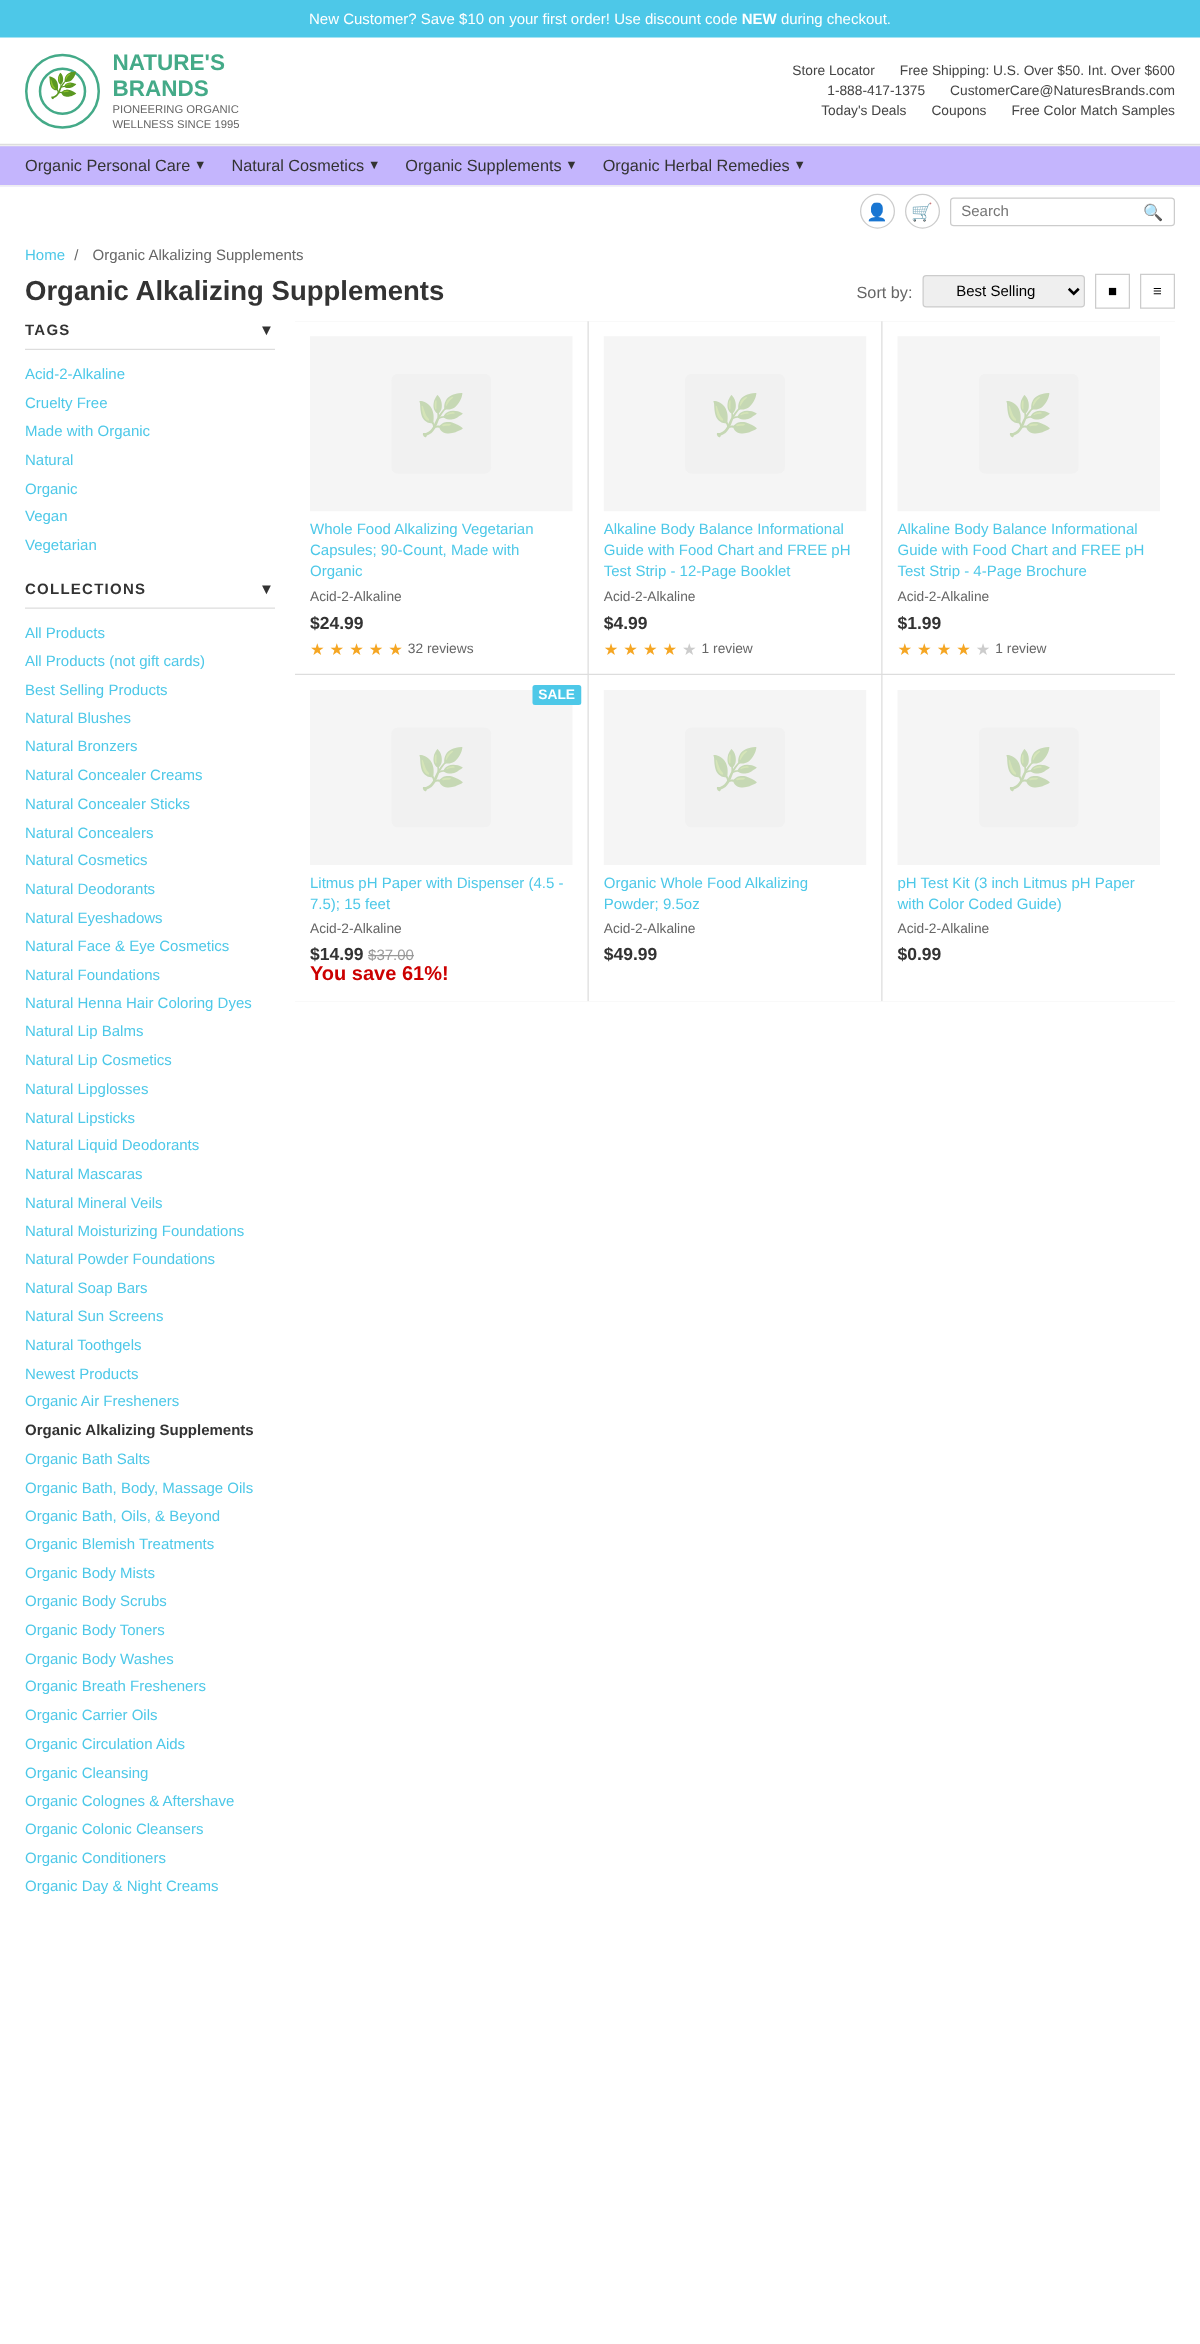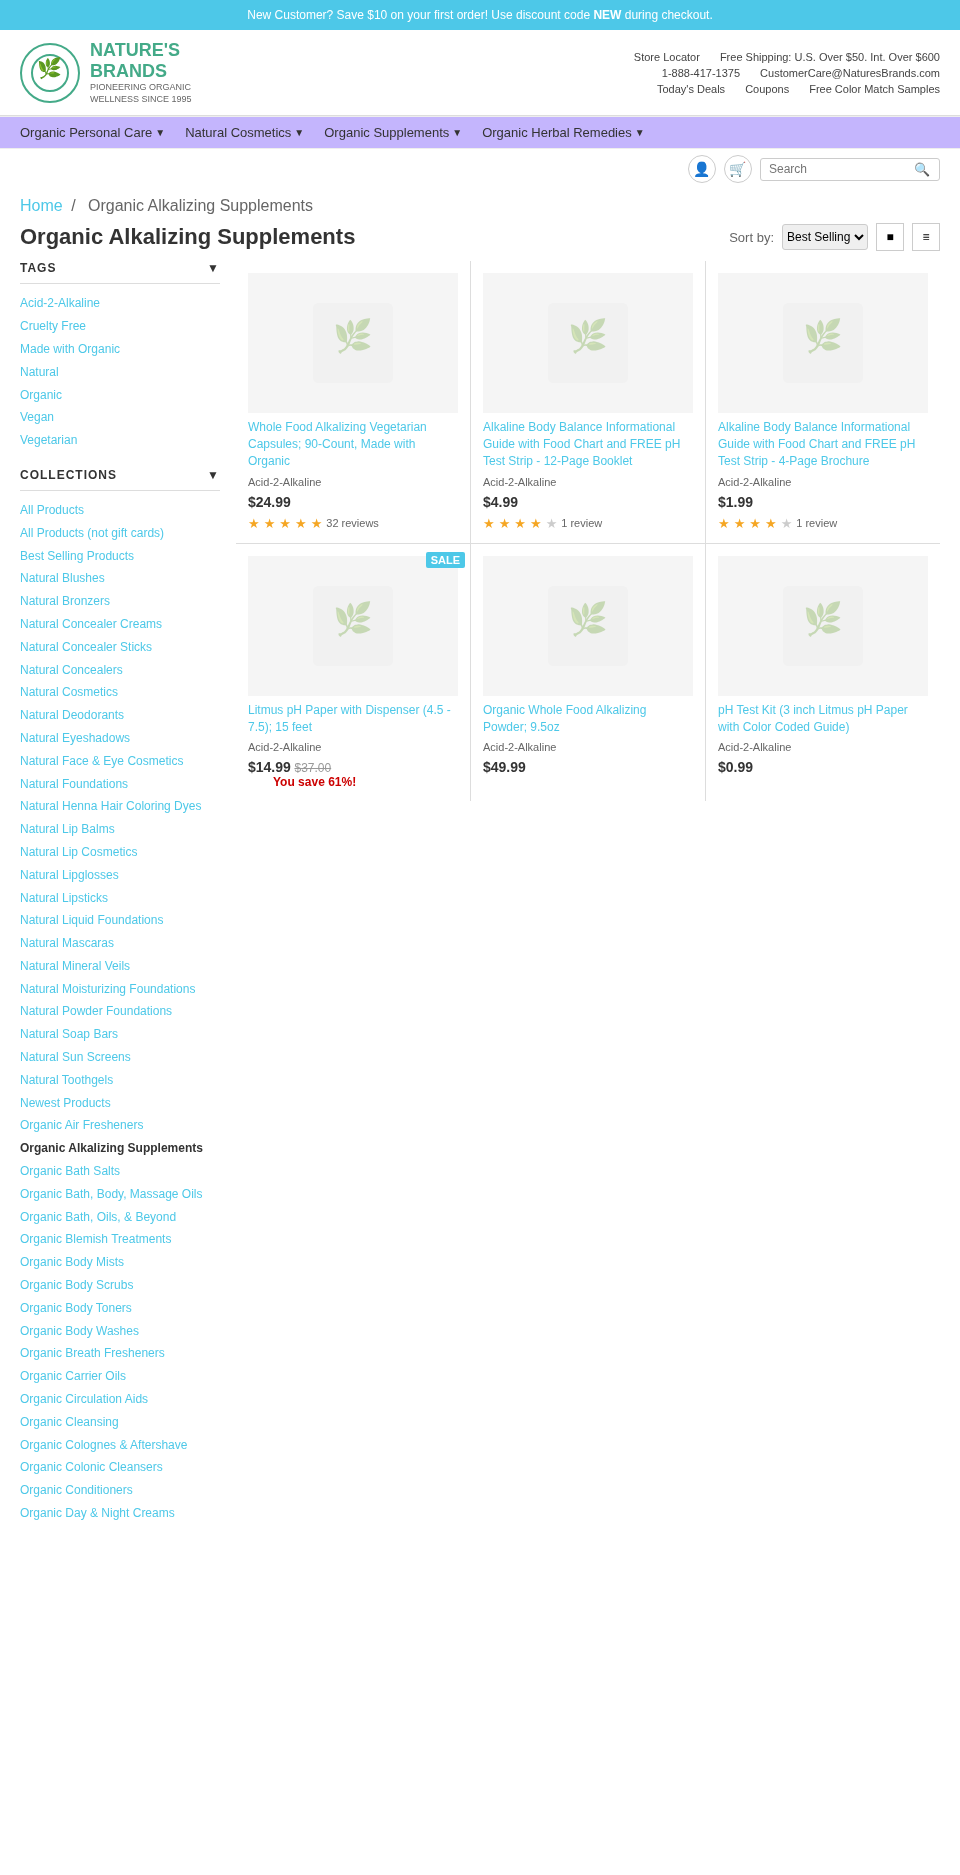--- a/index.html
+++ b/index.html
@@ -42,31 +42,31 @@
       background: #fff; display: flex; align-items: center; justify-content: center;
       cursor: pointer; font-size: 14px; color: #666;
     }
     .search-box {
       display: flex; align-items: center; border: 1px solid #ccc; border-radius: 3px;
       padding: 3px 8px; gap: 5px; width: 180px;
     }
     .search-box input { border: none; outline: none; font-size: 12px; width: 100%; color: #999; }
 
     
-    .breadcrumb { padding: 8px 20px; font-size: 16px; color: #666; }
+    .breadcrumb { padding: 8px 20px; font-size: 12px; color: #666; }
     .breadcrumb a { color: #4dc8e8; text-decoration: none; }
     .breadcrumb span { margin: 0 4px; }
 
     
     .page-title { padding: 8px 20px 12px; font-size: 22px; font-weight: bold; color: #333; }
 
     
     .sort-row { display: flex; align-items: center; gap: 8px; padding: 0 20px 10px; justify-content: flex-end; }
     .sort-row label { font-size: 13px; color: #666; }
-    .sort-select { border: 1px solid #ccc; padding: 4px 0; font-size: 12px; border-radius: 3px; }
+    .sort-select { border: 1px solid #ccc; padding: 4px 22px; font-size: 12px; border-radius: 3px; }
     .view-btn { width: 28px; height: 28px; border: 1px solid #ccc; background: #fff; cursor: pointer; font-size: 12px; }
 
     
     .main-content { display: flex; padding: 0 20px; gap: 16px; }
 
     
     .sidebar { width: 200px; flex-shrink: 0; }
     .sidebar-section { margin-bottom: 16px; }
     .sidebar-section-title {
       font-size: 12px; font-weight: bold; color: #333; letter-spacing: 1px;
@@ -85,21 +85,21 @@
     }
     .product-image {
       width: 100%; height: 140px; background: #f5f5f5; display: flex;
       align-items: center; justify-content: center; overflow: hidden;
     }
     .product-image svg { width: 80px; height: 80px; opacity: 0.3; }
     .product-title { font-size: 12px; color: #4dc8e8; line-height: 1.4; cursor: pointer; }
     .product-brand { font-size: 11px; color: #666; }
     .product-price { font-size: 14px; font-weight: bold; color: #333; }
     .product-price-orig { font-size: 12px; color: #999; text-decoration: line-through; }
-    .product-savings { font-size: 12px; color: #cc0000; font-weight: bold; margin-left: 25px; }
+    .product-savings { font-size: 16px; color: #cc0000; font-weight: bold; }
     .product-rating { display: flex; align-items: center; gap: 4px; font-size: 11px; color: #666; }
     .stars { color: #f5a623; font-size: 13px; }
     .stars-empty { color: #ccc; font-size: 13px; }
     .sale-badge {
       position: absolute; top: 8px; right: 5px; background: #4dc8e8;
       color: white; font-size: 11px; font-weight: bold; padding: 2px 5px; border-radius: 2px;
     }
   </style>
 </head>
 <body>
@@ -207,21 +207,21 @@
           <a class="sidebar-item">Natural Cosmetics</a>
           <a class="sidebar-item">Natural Deodorants</a>
           <a class="sidebar-item">Natural Eyeshadows</a>
           <a class="sidebar-item">Natural Face &amp; Eye Cosmetics</a>
           <a class="sidebar-item">Natural Foundations</a>
           <a class="sidebar-item">Natural Henna Hair Coloring Dyes</a>
           <a class="sidebar-item">Natural Lip Balms</a>
           <a class="sidebar-item">Natural Lip Cosmetics</a>
           <a class="sidebar-item">Natural Lipglosses</a>
           <a class="sidebar-item">Natural Lipsticks</a>
-          <a class="sidebar-item">Natural Liquid Foundations</a>
+          <a class="sidebar-item">Natural Liquid Deodorants</a>
           <a class="sidebar-item">Natural Mascaras</a>
           <a class="sidebar-item">Natural Mineral Veils</a>
           <a class="sidebar-item">Natural Moisturizing Foundations</a>
           <a class="sidebar-item">Natural Powder Foundations</a>
           <a class="sidebar-item">Natural Soap Bars</a>
           <a class="sidebar-item">Natural Sun Screens</a>
           <a class="sidebar-item">Natural Toothgels</a>
           <a class="sidebar-item">Newest Products</a>
           <a class="sidebar-item">Organic Air Fresheners</a>
           <a class="sidebar-item active">Organic Alkalizing Supplements</a>

